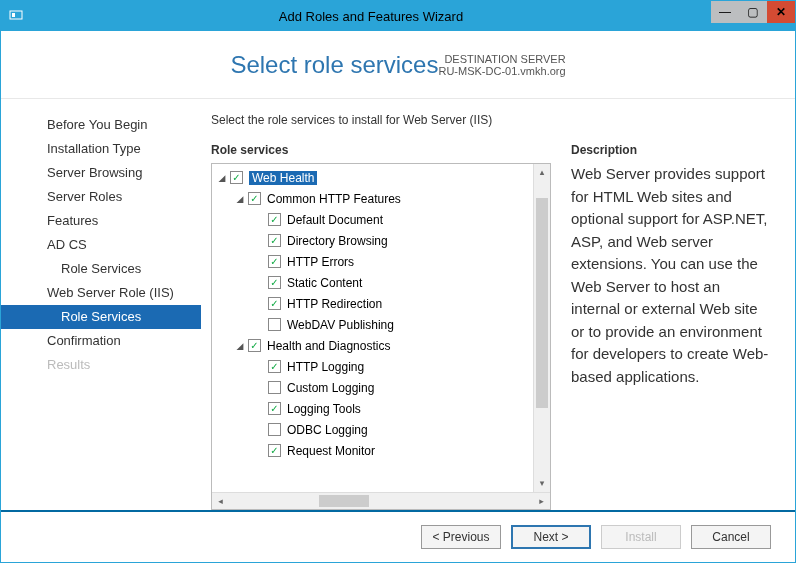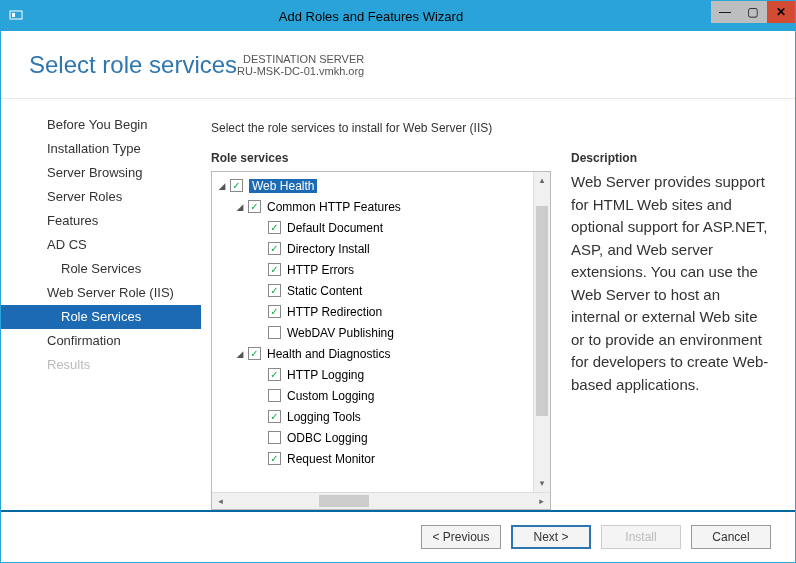--- a/index.html
+++ b/index.html
@@ -6,32 +6,32 @@
   html, body { width: 796px; height: 563px; overflow: hidden; }
   .window { width: 796px; height: 563px; border: 1px solid #2aa4d8; background: #fff; display: flex; flex-direction: column; }
   .titlebar { height: 30px; background: #2aa4d8; display: flex; align-items: center; position: relative; }
   .titlebar .icon { width: 30px; text-align: center; color: #fff; font-size: 13px; }
   .titlebar .title { flex: 1; text-align: center; color: #000; font-size: 13px; }
   .titlebar .controls { display: flex; }
   .titlebar .ctl { width: 28px; height: 22px; display: flex; align-items: center; justify-content: center; font-size: 12px; margin-top:-8px; }
   .ctl.min { background: #bcbec0; }
   .ctl.max { background: #bcbec0; }
   .ctl.close { background: #d44b33; color: #000; font-weight: bold; }
-  .topband { height: 68px; border-bottom: 1px solid #e8e8e8; display: flex; align-items: center; padding: 0 28px; justify-content: flex-start; }
+  .topband { height: 68px; border-bottom: 1px solid #e8e8e8; display: flex; align-items: center; padding: 0 28px; justify-content: center; }
   .pagetitle { font-size: 24px; font-weight: 300; color: #2e76b0; }
   .dest { text-align: right; font-size: 11px; color: #555; }
   .dest .line1 { font-size: 11px; }
   .main { flex: 1; display: flex; }
   .sidebar { width: 200px; padding-top: 14px; }
   .sidebar .item { height: 24px; line-height: 24px; padding-left: 46px; font-size: 13px; color: #333; cursor: pointer; }
   .sidebar .item.sub { padding-left: 60px; }
   .sidebar .item.sel { background: #1b6ab3; color: #fff; }
   .sidebar .item.dim { color: #bbb; }
   .content { flex: 1; padding: 14px 24px 0 10px; display: flex; flex-direction: column; }
-  .instr { font-size: 12px; color: #333; margin-bottom: 16px; margin-top: 8px; }
+  .instr { font-size: 12px; color: #333; margin-bottom: 16px; }
   .panels { flex: 1; display: flex; gap: 20px; }
   .left { width: 340px; display: flex; flex-direction: column; }
   .right { flex: 1; }
   .panelhead { font-size: 12px; font-weight: bold; color: #333; margin-bottom: 6px; }
   .treewrap { border: 1px solid #bbb; flex: 1; display: flex; flex-direction: column; }
   .tree { flex: 1; overflow: hidden; position: relative; padding: 3px 0; }
   .tree-scroll { position: absolute; right: 0; top: 0; bottom: 0; width: 17px; background: #f0f0f0; border-left: 1px solid #ddd; }
   .tree-scroll .thumb { position: absolute; left: 2px; right: 2px; top: 34px; height: 210px; background: #ccc; }
   .tree-scroll .arr { position:absolute; left:0; right:0; height:17px; text-align:center; font-size:9px; color:#666; line-height:17px; }
   .tree-scroll .arr.up { top:0 } .tree-scroll .arr.dn { bottom:0 }
@@ -113,21 +113,21 @@
                 <span class="exp">◢</span>
                 <span class="chk checked"></span>
                 <span class="lbl">Common HTTP Features</span>
               </div>
               <div class="node depth2">
                 <span class="chk checked"></span>
                 <span class="lbl">Default Document</span>
               </div>
               <div class="node depth2">
                 <span class="chk checked"></span>
-                <span class="lbl">Directory Install</span>
+                <span class="lbl">Directory Browsing</span>
               </div>
               <div class="node depth2">
                 <span class="chk checked"></span>
                 <span class="lbl">HTTP Errors</span>
               </div>
               <div class="node depth2">
                 <span class="chk checked"></span>
                 <span class="lbl">Static Content</span>
               </div>
               <div class="node depth2">

